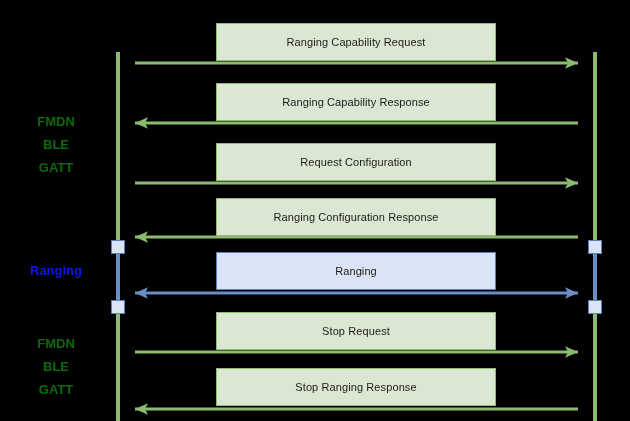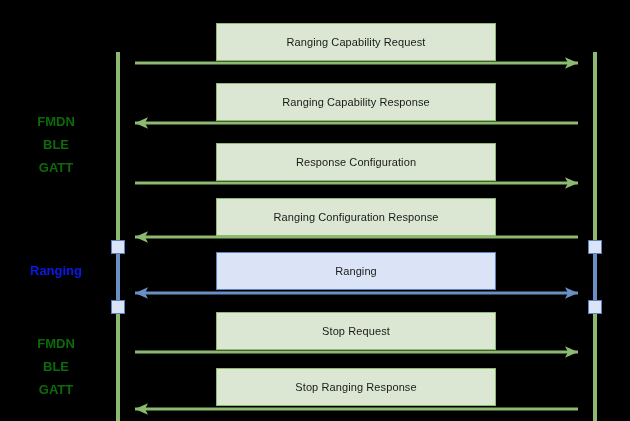--- a/index.html
+++ b/index.html
@@ -112,21 +112,21 @@
     <div class="msg-box box-green" style="top: 83px;">
       <span>Ranging Capability Response</span>
     </div>
     <div class="arrow" style="left: 0px; top: 116px; width: 630px;">
       <svg width="630" height="14">
         <line x1="135" x2="578" y1="7" y2="7" stroke="#8cba70" stroke-width="3"></line>
         <path d="M 135 7 L 148 1.2 L 145 7 L 148 12.8 Z" fill="#8cba70"></path>
       </svg>
     </div>
     <div class="msg-box box-green" style="top: 143px;">
-      <span>Response Configuration</span>
+      <span>Request Configuration</span>
     </div>
     <div class="arrow" style="left: 0px; top: 176px; width: 630px;">
       <svg width="630" height="14">
         <line x1="135" x2="578" y1="7" y2="7" stroke="#8cba70" stroke-width="3"></line>
         <path d="M 578 7 L 565 1.2 L 568 7 L 565 12.8 Z" fill="#8cba70"></path>
       </svg>
     </div>
     <div class="msg-box box-green" style="top: 198px;">
       <span>Ranging Configuration Response</span>
     </div>

